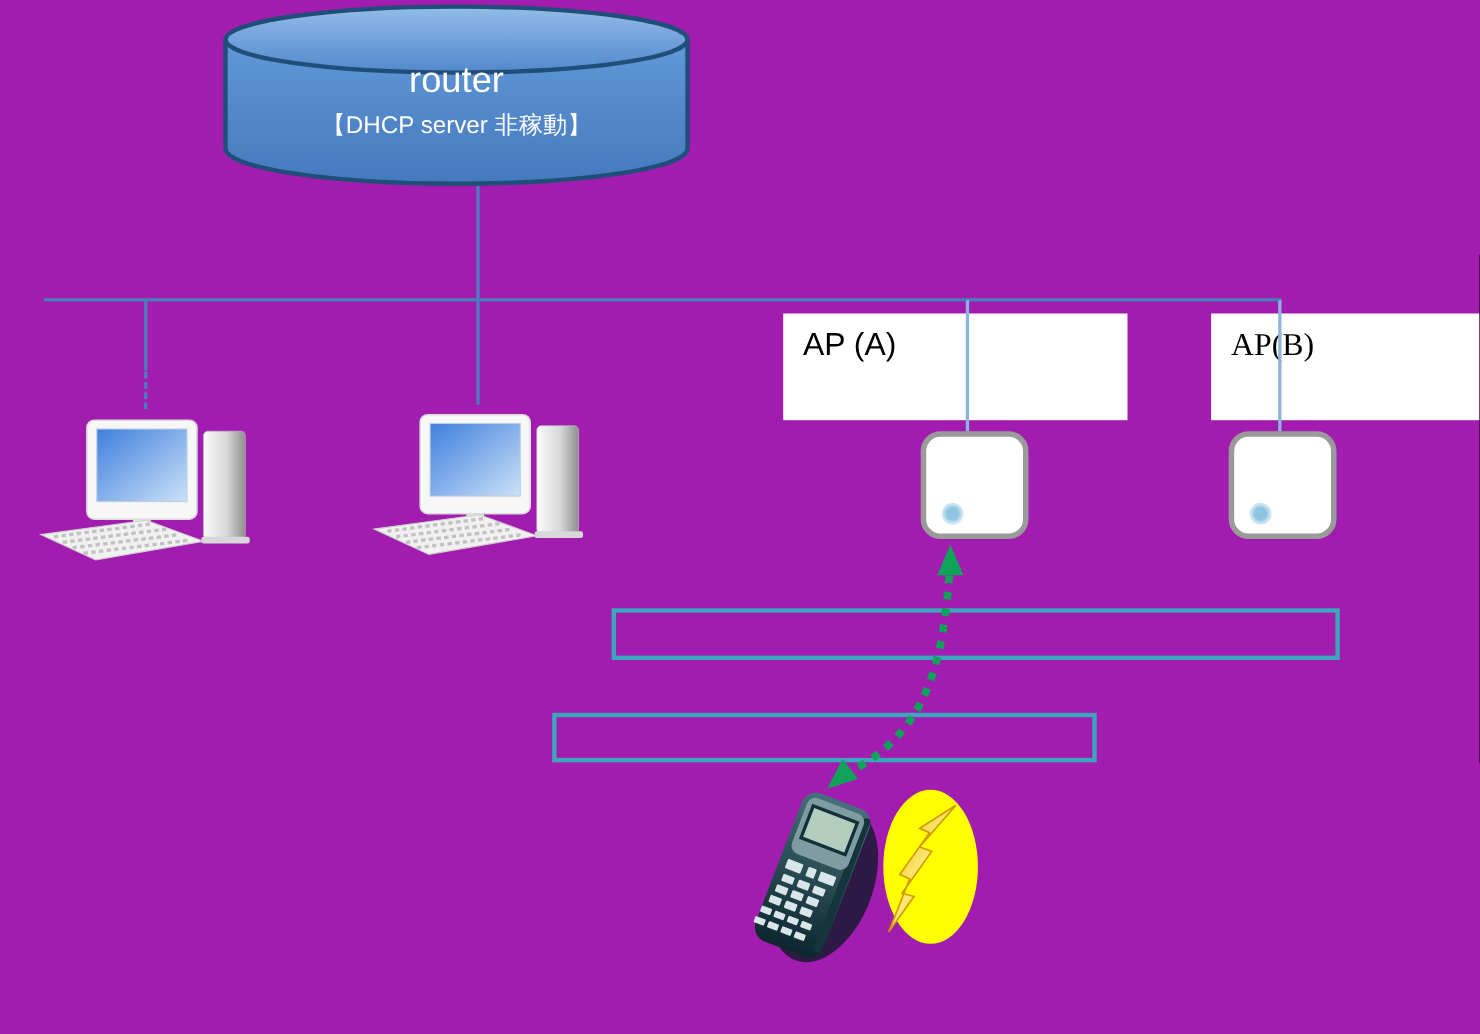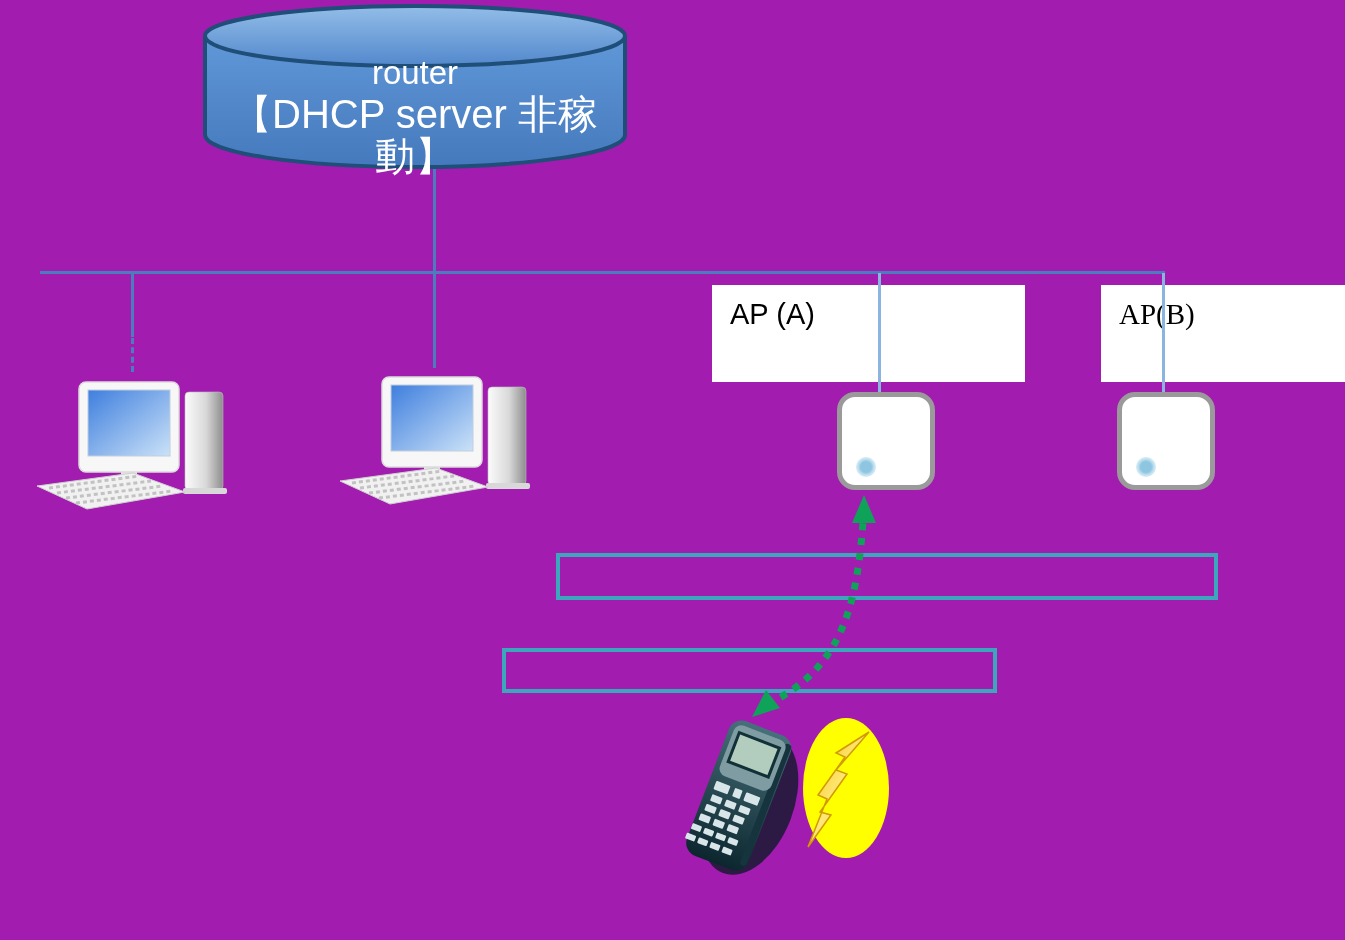--- a/index.html
+++ b/index.html
@@ -9,21 +9,21 @@
   
   .hline{position:absolute;height:3px;background:#4a7cbe;}
   .vline{position:absolute;width:3px;background:#4a7cbe;}
   .vline-light{position:absolute;width:3px;background:#8cb4e0;z-index:6;}
   .vline-dashed{position:absolute;width:0;border-left:3px dashed #4a7cbe;}
 
   
   .router-text{position:absolute;left:200px;top:53px;width:430px;text-align:center;
                color:#fff;z-index:3;}
   .router-text .l1{font-size:33px;line-height:40px;}
-  .router-text .l2{font-size:40px;line-height:42px;}
+  .router-text .l2{font-size:22px;line-height:42px;}
 
   
   .ap-label{position:absolute;background:#fff;color:#000;z-index:5;
             font-size:29px;line-height:40px;padding:9px 0 0 18px;box-sizing:border-box;}
   .ap-label-a{left:712px;top:285px;width:313px;height:97px;}
   .ap-label-b{left:1101px;top:285px;width:277px;height:97px;font-family:Liberation Serif, serif;}
 
   
   .ap-box{position:absolute;width:98px;height:98px;background:#fff;border:5px solid #9a9a9a;
           border-radius:18px;box-sizing:border-box;z-index:4;}

